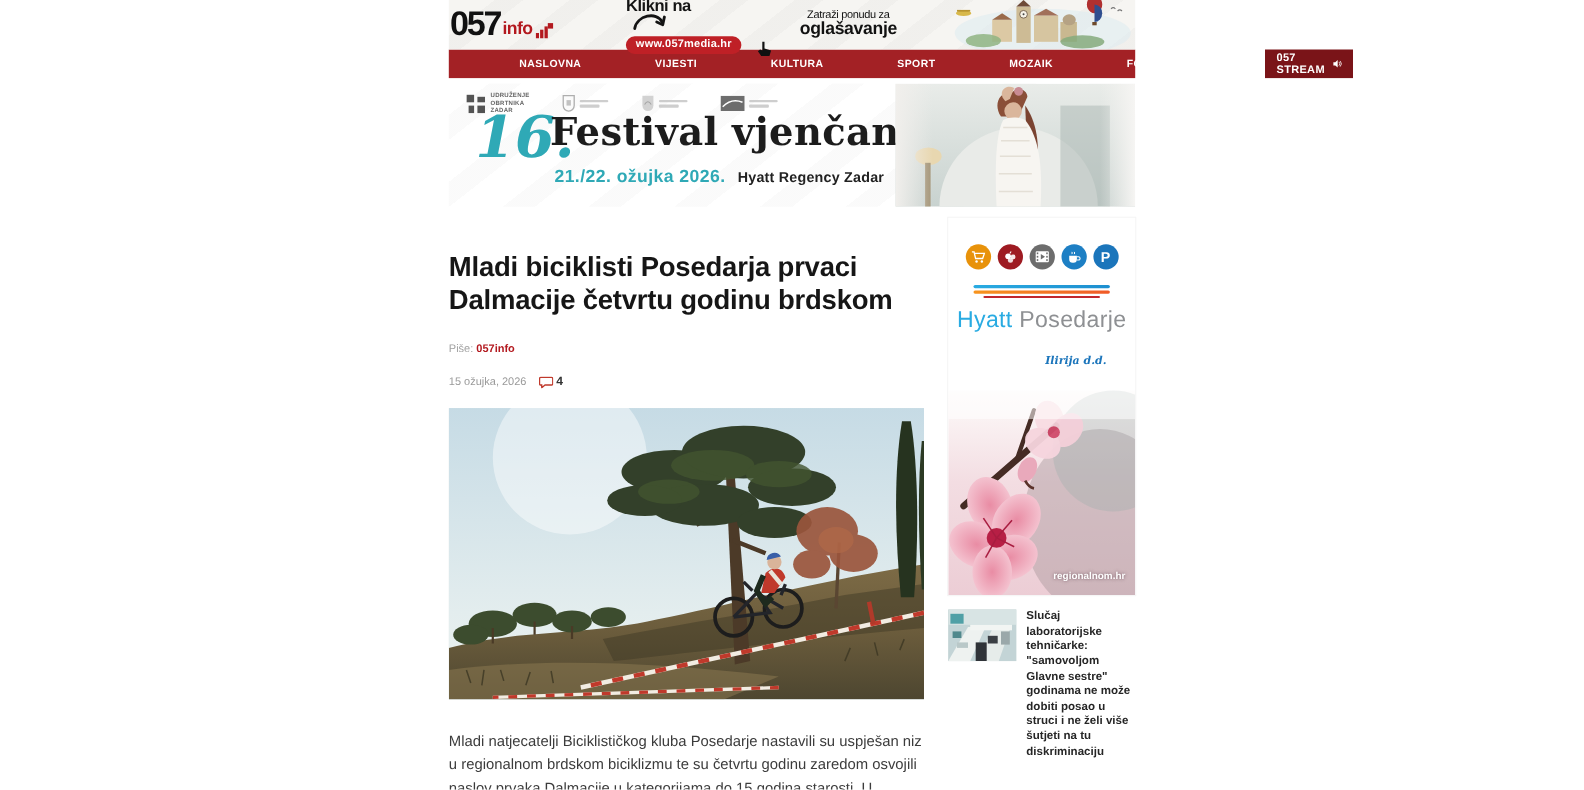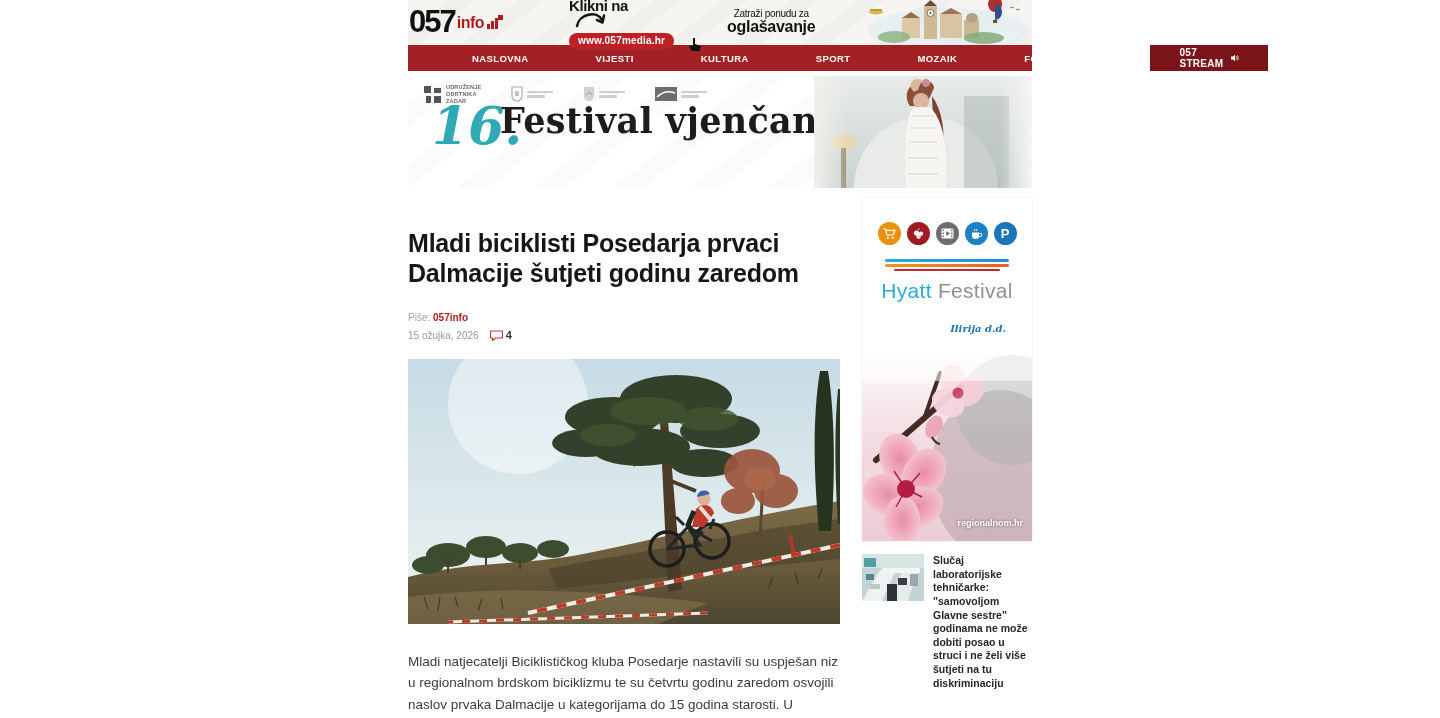--- a/index.html
+++ b/index.html
@@ -6,21 +6,21 @@
   html, body { background: #ffffff; }
   body { font-family: "Liberation Sans", sans-serif; }
   .page { position: relative; width: 1440px; height: 718px; overflow: hidden; background: #fff; margin: 0 auto; }
   .site { width: 624px; margin: 0 auto; }
 
   
   .topbar {
     height: 45px; background: #f6f5f2; position: relative; display: flex; align-items: center;
     background-image: repeating-linear-gradient(-38deg, rgba(120,120,120,.045) 0 16px, rgba(0,0,0,0) 16px 42px);
   }
-  .logo { display: flex; align-items: center; padding-left: 1px; cursor: pointer; }
+  .logo { display: flex; align-items: flex-end; padding-left: 1px; cursor: pointer; }
   .logo-number { font-size: 31px; font-weight: 800; color: #111; letter-spacing: -2px; line-height: .85; }
   .logo-suffix { font-size: 16px; font-weight: 800; color: #b3191f; margin-left: 2px; letter-spacing: -0.5px; }
   .logo-bars { margin-left: 3px; margin-bottom: 1px; }
 
   .promo-click { margin-left: 66px; width: 122px; position: relative; }
   .promo-click-top { display: flex; align-items: flex-start; flex-direction: column; }
   .promo-click-label { font-size: 15px; font-weight: 800; color: #141414; letter-spacing: -0.4px; }
   .promo-arrow { margin-left: 4px; margin-top: -4px; }
   .promo-pill {
     margin-top: 2px; background: #bf2026; color: #fff; font-size: 10px; font-weight: 700;
@@ -33,21 +33,21 @@
   .promo-cta-l2 { font-size: 16px; font-weight: 800; color: #121212; letter-spacing: -0.3px; }
 
   .city-art { margin-left: auto; width: 168px; height: 45px; overflow: hidden; }
 
   
   .navbar { height: 26px; background: #a32125; display: flex; align-items: stretch; }
   .nav-items { display: flex; align-items: center; gap: 25px; padding-left: 22px; }
   .nav-item { color: #fff; font-size: 9.5px; font-weight: 700; letter-spacing: .4px; cursor: pointer; white-space: nowrap; padding-left: 42px; }
   .nav-right { margin-left: auto; display: flex; align-items: stretch; }
   .weather-btn { display: flex; align-items: center; padding: 0 12px; cursor: pointer; }
-  .stream-box { background: #7a1418; display: flex; align-items: center; gap: 5px; padding: 0 29px; cursor: pointer; }
+  .stream-box { background: #7a1418; display: flex; align-items: center; gap: 5px; padding: 0 10px; cursor: pointer; }
   .stream-label { color: #fff; font-size: 10px; font-weight: 700; letter-spacing: .3px; }
   .search-btn { display: flex; align-items: center; padding: 0 17px; cursor: pointer; }
 
   
   .banner {
     position: relative; height: 112px; margin-top: 5px; overflow: hidden;
     background: linear-gradient(180deg, #f3f1ee 0%, #efedea 70%, #f5f4f2 100%);
     background-image: repeating-linear-gradient(-38deg, rgba(140,140,140,.04) 0 18px, rgba(0,0,0,0) 18px 48px);
     cursor: pointer;
   }
@@ -66,21 +66,21 @@
   .banner-venue { font-size: 13px; font-weight: 700; color: #222; letter-spacing: .2px; }
   .bride { position: absolute; right: 0; top: 0; width: 218px; height: 112px; }
 
   
   .content { display: flex; justify-content: space-between; margin-top: 10px; }
   .main-col { width: 432px; }
   .article-title { margin-top: 30px; font-size: 25px; line-height: 1.2; font-weight: 700; color: #161616; letter-spacing: -0.2px; }
   .byline { margin-top: 24px; }
   .byline-row1 { font-size: 10px; color: #a2a2a2; }
   .byline-author { color: #b3191f; font-weight: 700; cursor: pointer; }
-  .byline-row2 { margin-top: 6px; display: flex; align-items: center; gap: 5px; font-size: 10px; color: #9a9a9a; }
+  .byline-row2 { margin-top: 18px; display: flex; align-items: center; gap: 5px; font-size: 10px; color: #9a9a9a; }
   .comment-wrap { display: flex; align-items: center; gap: 3px; margin-left: 6px; cursor: pointer; }
   .comment-count { font-size: 11px; font-weight: 700; color: #333; }
   .article-figure { margin-top: 18px; width: 432px; height: 265px; overflow: hidden; background: #dde6e6; }
   .article-figure svg { display: block; }
   .photo-caption { margin-top: 5px; font-size: 10px; color: #b6b3ae; }
   .article-body { margin-top: 27px; font-size: 13.5px; line-height: 1.58; color: #3c3c3c; }
 
   
   .sidebar { width: 170px; }
   .ad-card { width: 170px; height: 343px; background: #fff; position: relative; overflow: hidden; box-shadow: 0 0 0 1px rgba(0,0,0,.04); cursor: pointer; }
@@ -255,20 +255,24 @@
             </svg>
           <div class="mini-lines">
               <i></i>
               <i></i>
             </div>
         </div>
       </div>
 
       <div class="edition">16.</div>
       <div class="banner-title">Festival vjenčanja</div>
+      <div class="banner-sub">
+        <span class="banner-date">21./22. ožujka 2026.</span>
+        <span class="banner-venue">Hyatt Regency Zadar</span>
+      </div>
 
       <div class="bride">
         <svg width="218" height="112" viewBox="0 0 218 112">
           <defs>
             <linearGradient id="bbg" x1="0" y1="0" x2="0" y2="1">
               <stop offset="0" stop-color="#e9ece9"></stop>
                 <stop offset="1" stop-color="#c8d2cf"></stop>
             </linearGradient>
             <linearGradient id="bfadeL" x1="0" y1="0" x2="1" y2="0">
               <stop offset="0" stop-color="#f1efec"></stop>
@@ -293,21 +297,21 @@
           <path d="M98 40 l22 0 M96 52 l26 0 M95 66 l28 0 M94 82 l30 0 M94 98 l31 0" stroke="#e4dfd6" stroke-width="1.4"></path>
           <rect x="0" y="0" width="34" height="112" fill="url(#bfadeL)"></rect>
           <rect x="186" y="0" width="32" height="112" fill="url(#bfadeR)"></rect>
         </svg>
       </div>
     </div>
 
     <div class="content">
 
       <div class="main-col">
-        <h1 class="article-title">Mladi biciklisti Posedarja prvaci Dalmacije šutjeti godinu zaredom</h1>
+        <h1 class="article-title">Mladi biciklisti Posedarja prvaci Dalmacije četvrtu godinu brdskom</h1>
 
         <div class="byline">
           <div class="byline-row1">
             <span>Piše:</span>
             <span class="byline-author">057info</span>
           </div>
           <div class="byline-row2">
             <span>15 ožujka, 2026</span>
             <span class="comment-wrap">
               <svg width="13" height="11" viewBox="0 0 13 11">
@@ -452,21 +456,21 @@
           </div>
 
           <div class="ad-stripes">
             <i class="stripe-blue"></i>
               <i class="stripe-orange"></i>
               <i class="stripe-red"></i>
           </div>
 
           <div class="ad-brand">
             <span class="brand-city">Hyatt</span>
-            <span class="brand-galleria">Festival</span>
+            <span class="brand-galleria">Posedarje</span>
           </div>
           <div class="ad-company">Ilirija d.d.</div>
 
           <div class="ad-flowers">
             <svg width="170" height="186" viewBox="0 0 170 186">
               <defs>
                 <linearGradient id="fg" x1="0" y1="0" x2="0" y2="1">
                   <stop offset="0" stop-color="#fdfbfa"></stop>
                     <stop offset="0.45" stop-color="#f3dde2"></stop>
                     <stop offset="1" stop-color="#eccdd5"></stop>

